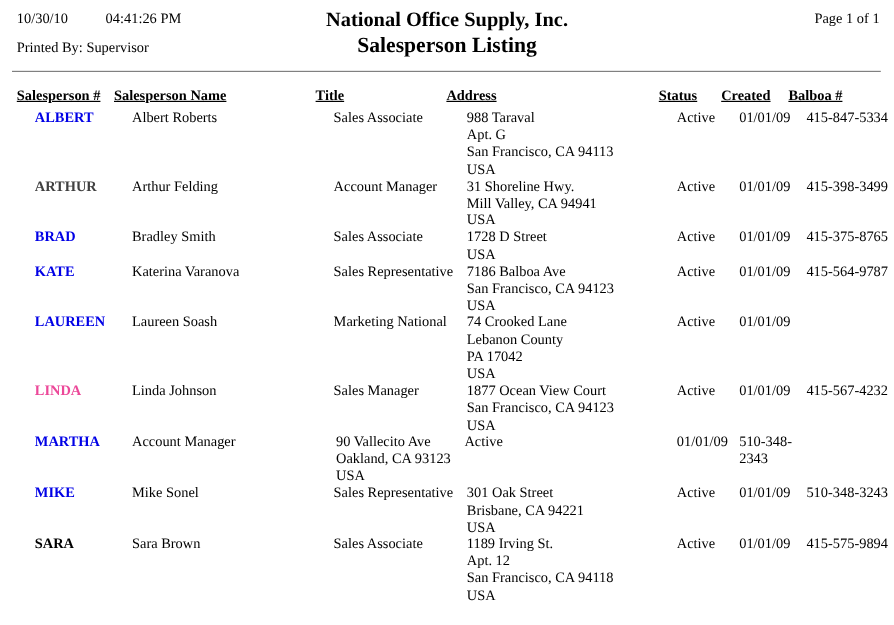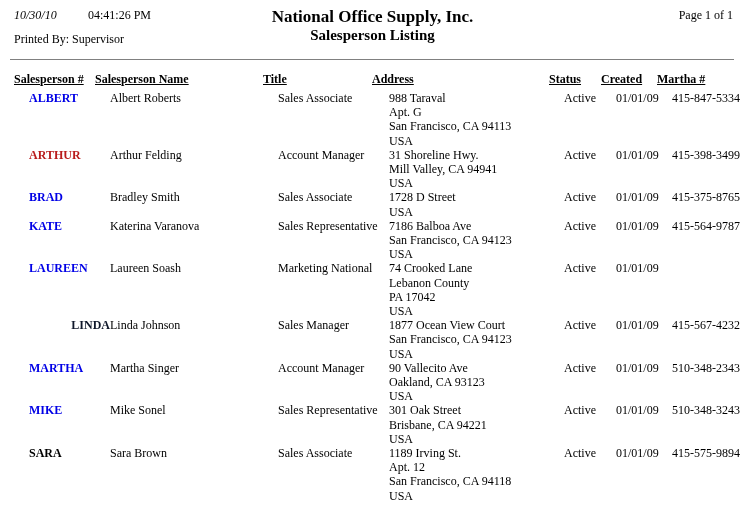--- a/index.html
+++ b/index.html
@@ -6,25 +6,25 @@
   body {
     width:745px; height:521px;
     background:#ffffff;
     position:relative;
     overflow:hidden;
     font-family:"Liberation Serif", "DejaVu Serif", serif;
     color:#000000;
     font-size:12px;
   }
   .abs { position:absolute; white-space:nowrap; }
-  #report-date   { left:14px; top:8px;font-style:italic; }
+  #report-date   { left:14px; top:8px; }
   #report-time   { left:88px; top:8px; }
   #printed-by    { left:14px; top:32px; }
   #company-name  { left:0; right:0; top:7px; text-align:center; font-weight:bold; font-size:17px; }
-  #report-title  { left:0; right:0; top:27px; text-align:center; font-weight:bold; font-size:15px; }
+  #report-title  { left:0; right:0; top:27px; text-align:center; font-weight:bold; font-size:18px; }
   #page-indicator{ right:12px; top:8px;margin-left:28px; }
   #header-rule   { position:absolute; left:10px; right:11px; top:59px; height:1px; background:#808080; }
 
   .grid-row {
     display:grid;
     grid-template-columns:81px 168px 109px 177px 52px 56px 74px;
     align-items:start;
   }
   #table-header-row {
     position:absolute; left:14px; top:72px; width:717px;
@@ -51,40 +51,40 @@
 <div class="abs" id="page-indicator">Page 1 of 1</div>
 <div id="header-rule"></div>
 
 <div class="grid-row" id="table-header-row">
   <div class="th"><span>Salesperson #</span></div>
   <div class="th"><span>Salesperson Name</span></div>
   <div class="th"><span>Title</span></div>
   <div class="th"><span>Address</span></div>
   <div class="th"><span>Status</span></div>
   <div class="th"><span>Created</span></div>
-  <div class="th"><span>Martha #</span></div>
+  <div class="th"><span>Balboa #</span></div>
 </div>
 
 <div id="table-body">
     <div class="grid-row row">
       <div class="cell id" style="color: rgb(0, 0, 230);">ALBERT</div>
       <div class="cell">Albert Roberts</div>
       <div class="cell">Sales Associate</div>
       <div class="cell addr">
         <div>988 Taraval</div>
         <div>Apt. G</div>
         <div>San Francisco, CA 94113</div>
         <div>USA</div>
       </div>
       <div class="cell">Active</div>
       <div class="cell">01/01/09</div>
       <div class="cell">415-847-5334</div>
     </div>
     <div class="grid-row row">
-      <div class="cell id" style="color: #b91c1c;">ARTHUR</div>
+      <div class="cell id" style="color: #404040;">ARTHUR</div>
       <div class="cell">Arthur Felding</div>
       <div class="cell">Account Manager</div>
       <div class="cell addr">
         <div>31 Shoreline Hwy.</div>
         <div>Mill Valley, CA 94941</div>
         <div>USA</div>
       </div>
       <div class="cell">Active</div>
       <div class="cell">01/01/09</div>
       <div class="cell">415-398-3499</div>
@@ -122,35 +122,34 @@
         <div>74 Crooked Lane</div>
         <div>Lebanon County</div>
         <div>PA 17042</div>
         <div>USA</div>
       </div>
       <div class="cell">Active</div>
       <div class="cell">01/01/09</div>
       <div class="cell"></div>
     </div>
     <div class="grid-row row">
-      <div class="cell id" style="color: #0f172a; text-align: right;">LINDA</div>
+      <div class="cell id" style="color: #ec4899;">LINDA</div>
       <div class="cell">Linda Johnson</div>
       <div class="cell">Sales Manager</div>
       <div class="cell addr">
         <div>1877 Ocean View Court</div>
         <div>San Francisco, CA 94123</div>
         <div>USA</div>
       </div>
       <div class="cell">Active</div>
       <div class="cell">01/01/09</div>
       <div class="cell">415-567-4232</div>
     </div>
     <div class="grid-row row">
       <div class="cell id" style="color: rgb(0, 0, 230);">MARTHA</div>
-      <div class="cell">Martha Singer</div>
       <div class="cell">Account Manager</div>
       <div class="cell addr">
         <div>90 Vallecito Ave</div>
         <div>Oakland, CA 93123</div>
         <div>USA</div>
       </div>
       <div class="cell">Active</div>
       <div class="cell">01/01/09</div>
       <div class="cell">510-348-2343</div>
     </div>

